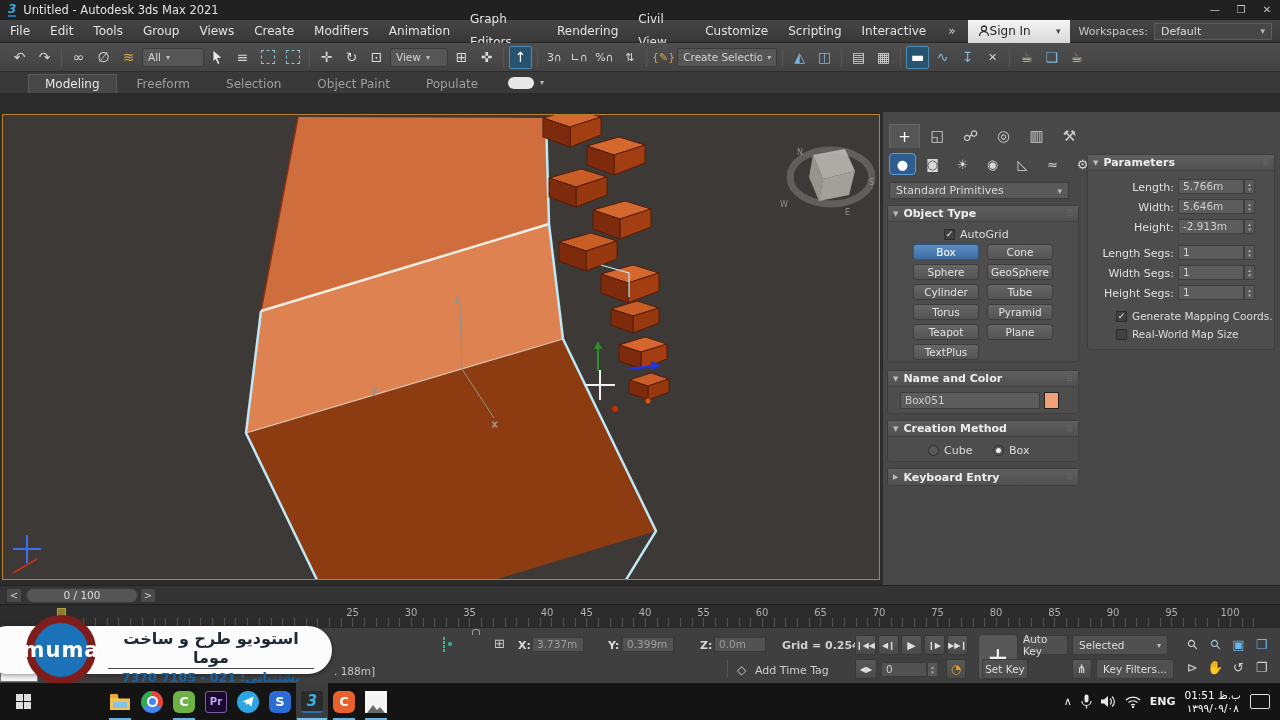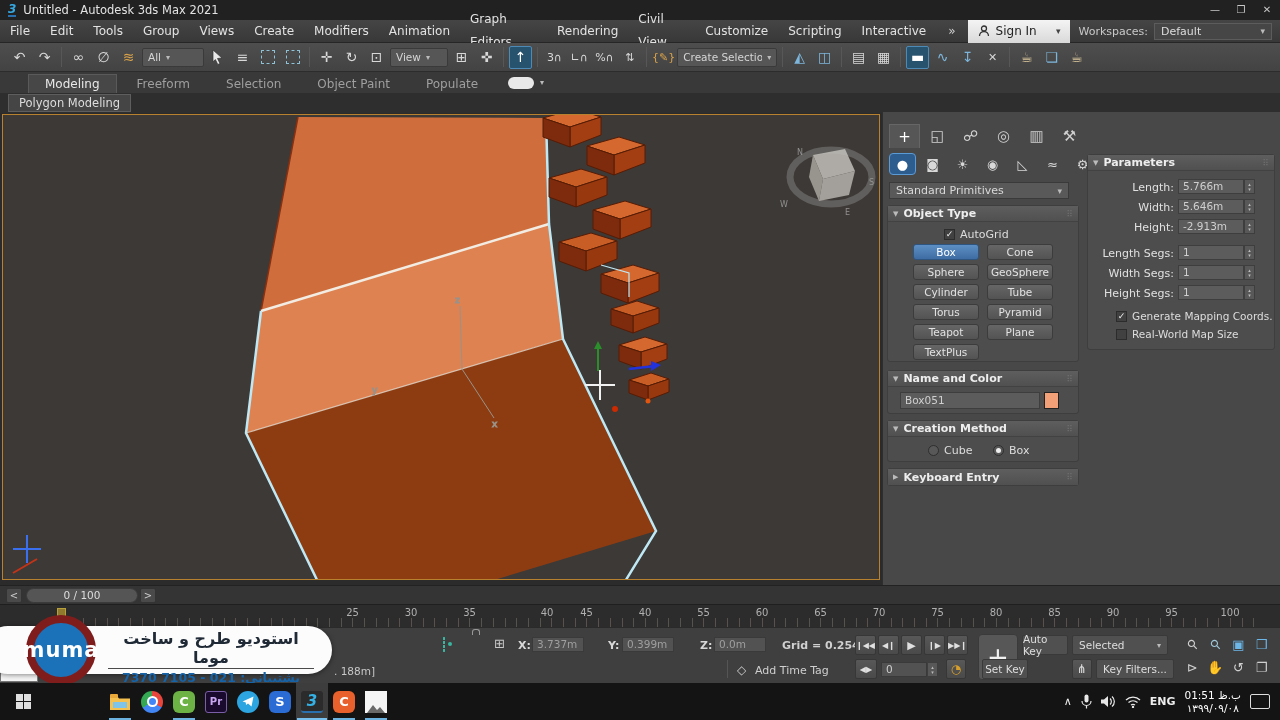--- a/index.html
+++ b/index.html
@@ -8,21 +8,21 @@
   #screen{position:relative;width:1280px;height:720px;background:#2b2b2b}
   .abs{position:absolute}
   
   #titlebar{position:absolute;left:0;top:0;width:1280px;height:20px;background:#212121;display:flex;align-items:center;color:#e3e3e3;font-size:11.5px}
   #titlebar .applogo{color:#35a8e0;font-weight:bold;font-style:italic;margin:0 7px 0 8px;font-size:12px;border-bottom:2px solid #2a6fae;line-height:12px}
   .wbtn{width:26px;text-align:center;color:#c8c8c8;font-size:10px;line-height:20px}
   
   #menubar{position:absolute;left:0;top:20px;width:1280px;height:23px;background:linear-gradient(#454545,#383838);display:flex;align-items:center;border-bottom:1px solid #262626}
   .menu-item{padding:0 10px;font-size:12px;color:#e2e2e2;line-height:23px}
   #menu-overflow{color:#cfcfcf;padding:0 12px;font-size:12px}
-  #signin{height:23px;background:linear-gradient(#f4f4f4,#d9d9d9);color:#222;display:flex;align-items:center;padding:0 10px;gap:6px;width:122px}
+  #signin{height:23px;background:linear-gradient(#f4f4f4,#d9d9d9);color:#222;display:flex;align-items:center;padding:0 10px;width:122px}
   #signin .caret{margin-left:auto;color:#444;font-size:9px}
   #workspaces{display:flex;align-items:center;gap:6px;padding:0 8px}
   #workspace-dd{width:118px;height:17px;background:#464646;border:1px solid #5c5c5c;color:#ddd;display:flex;align-items:center;padding:0 6px;font-size:11px}
   #workspace-dd .caret{margin-left:auto;font-size:9px;color:#bbb}
   
   #toolbar{position:absolute;left:0;top:43px;width:1280px;height:29px;background:linear-gradient(#4e4e4e,#434343);border-bottom:1px solid #2c2c2c;display:flex;align-items:center;padding-left:8px;gap:2px}
   .tbi{min-width:23px;height:23px;display:flex;align-items:center;justify-content:center;color:#d8d8d8;font-size:14px;border-radius:2px}
   .tbi.small{font-size:11px}
   .tb-sep{width:1px;height:20px;background:#333;border-right:1px solid #575757;margin:0 3px}
   .tb-dd{height:19px;background:#565656;border:1px solid #3a3a3a;border-radius:2px;display:flex;align-items:center;padding:0 5px;color:#d5d5d5;font-size:10.5px;gap:5px}
@@ -214,23 +214,20 @@
   </div>
 
   <div id="ribbontabs">
     <span class="rtab active">Modeling</span>
     <span class="rtab">Freeform</span>
     <span class="rtab">Selection</span>
     <span class="rtab">Object Paint</span>
     <span class="rtab">Populate</span>
     <span class="ribbon-pill"></span>
     <span style="color:#bbb;font-size:8px;margin-bottom:6px">▾</span>
-  </div>
-  <div id="ribbonsub">
-    <span id="polymod">Polygon Modeling</span>
   </div>
 
   <div id="viewport">
     <svg width="878" height="466" viewBox="0 0 878 466" style="position:absolute;left:0;top:0">
 
       <g>
         <polygon points="295,2 543,3 546,109 258,196" fill="#cf6e3c"></polygon>
         <polygon points="258,196 546,109 560,224 243,318" fill="#de8252"></polygon>
         <polygon points="243,318 560,224 653,416 336,512" fill="#8d3c12"></polygon>
         <line x1="295" y1="2" x2="258" y2="196" stroke="#8a2f10" stroke-width="1.5"></line>

